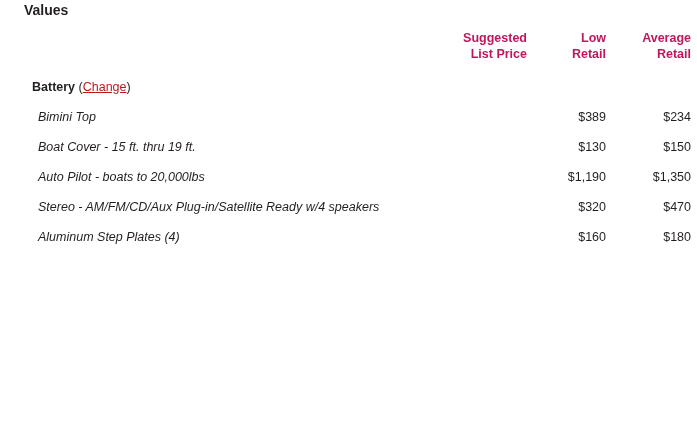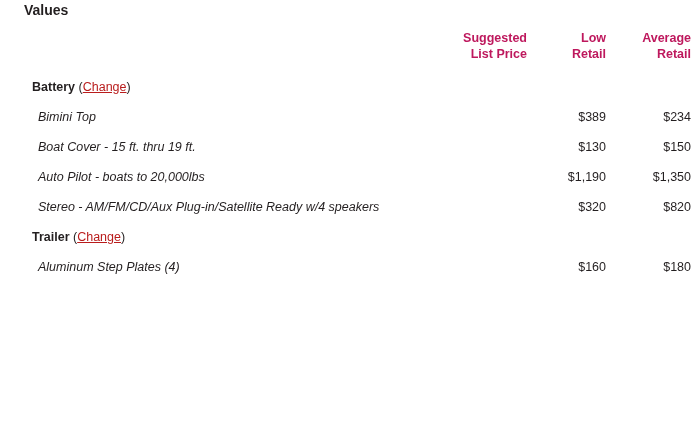--- a/index.html
+++ b/index.html
@@ -124,27 +124,21 @@
         <tr>
           <td class="lbl-indent">Auto Pilot - boats to 20,000lbs</td>
           <td class="num"></td>
           <td class="num">$1,190</td>
           <td class="num">$1,350</td>
         </tr>
         <tr>
           <td class="lbl-indent">Stereo - AM/FM/CD/Aux Plug-in/Satellite Ready w/4 speakers</td>
           <td class="num"></td>
           <td class="num">$320</td>
-          <td class="num">$820</td>
-        </tr>
-        <tr>
-          <td class="lbl-group"><span class="grouplabel">Trailer</span><span class="paren"> (</span><a class="changelink">Change</a><span class="paren">)</span></td>
-          <td class="num"></td>
-          <td class="num"></td>
-          <td class="num"></td>
+          <td class="num">$470</td>
         </tr>
         <tr>
           <td class="lbl-indent">Aluminum Step Plates (4)</td>
           <td class="num"></td>
           <td class="num">$160</td>
           <td class="num">$180</td>
         </tr>
       </tbody>
   </table>
 </div>

